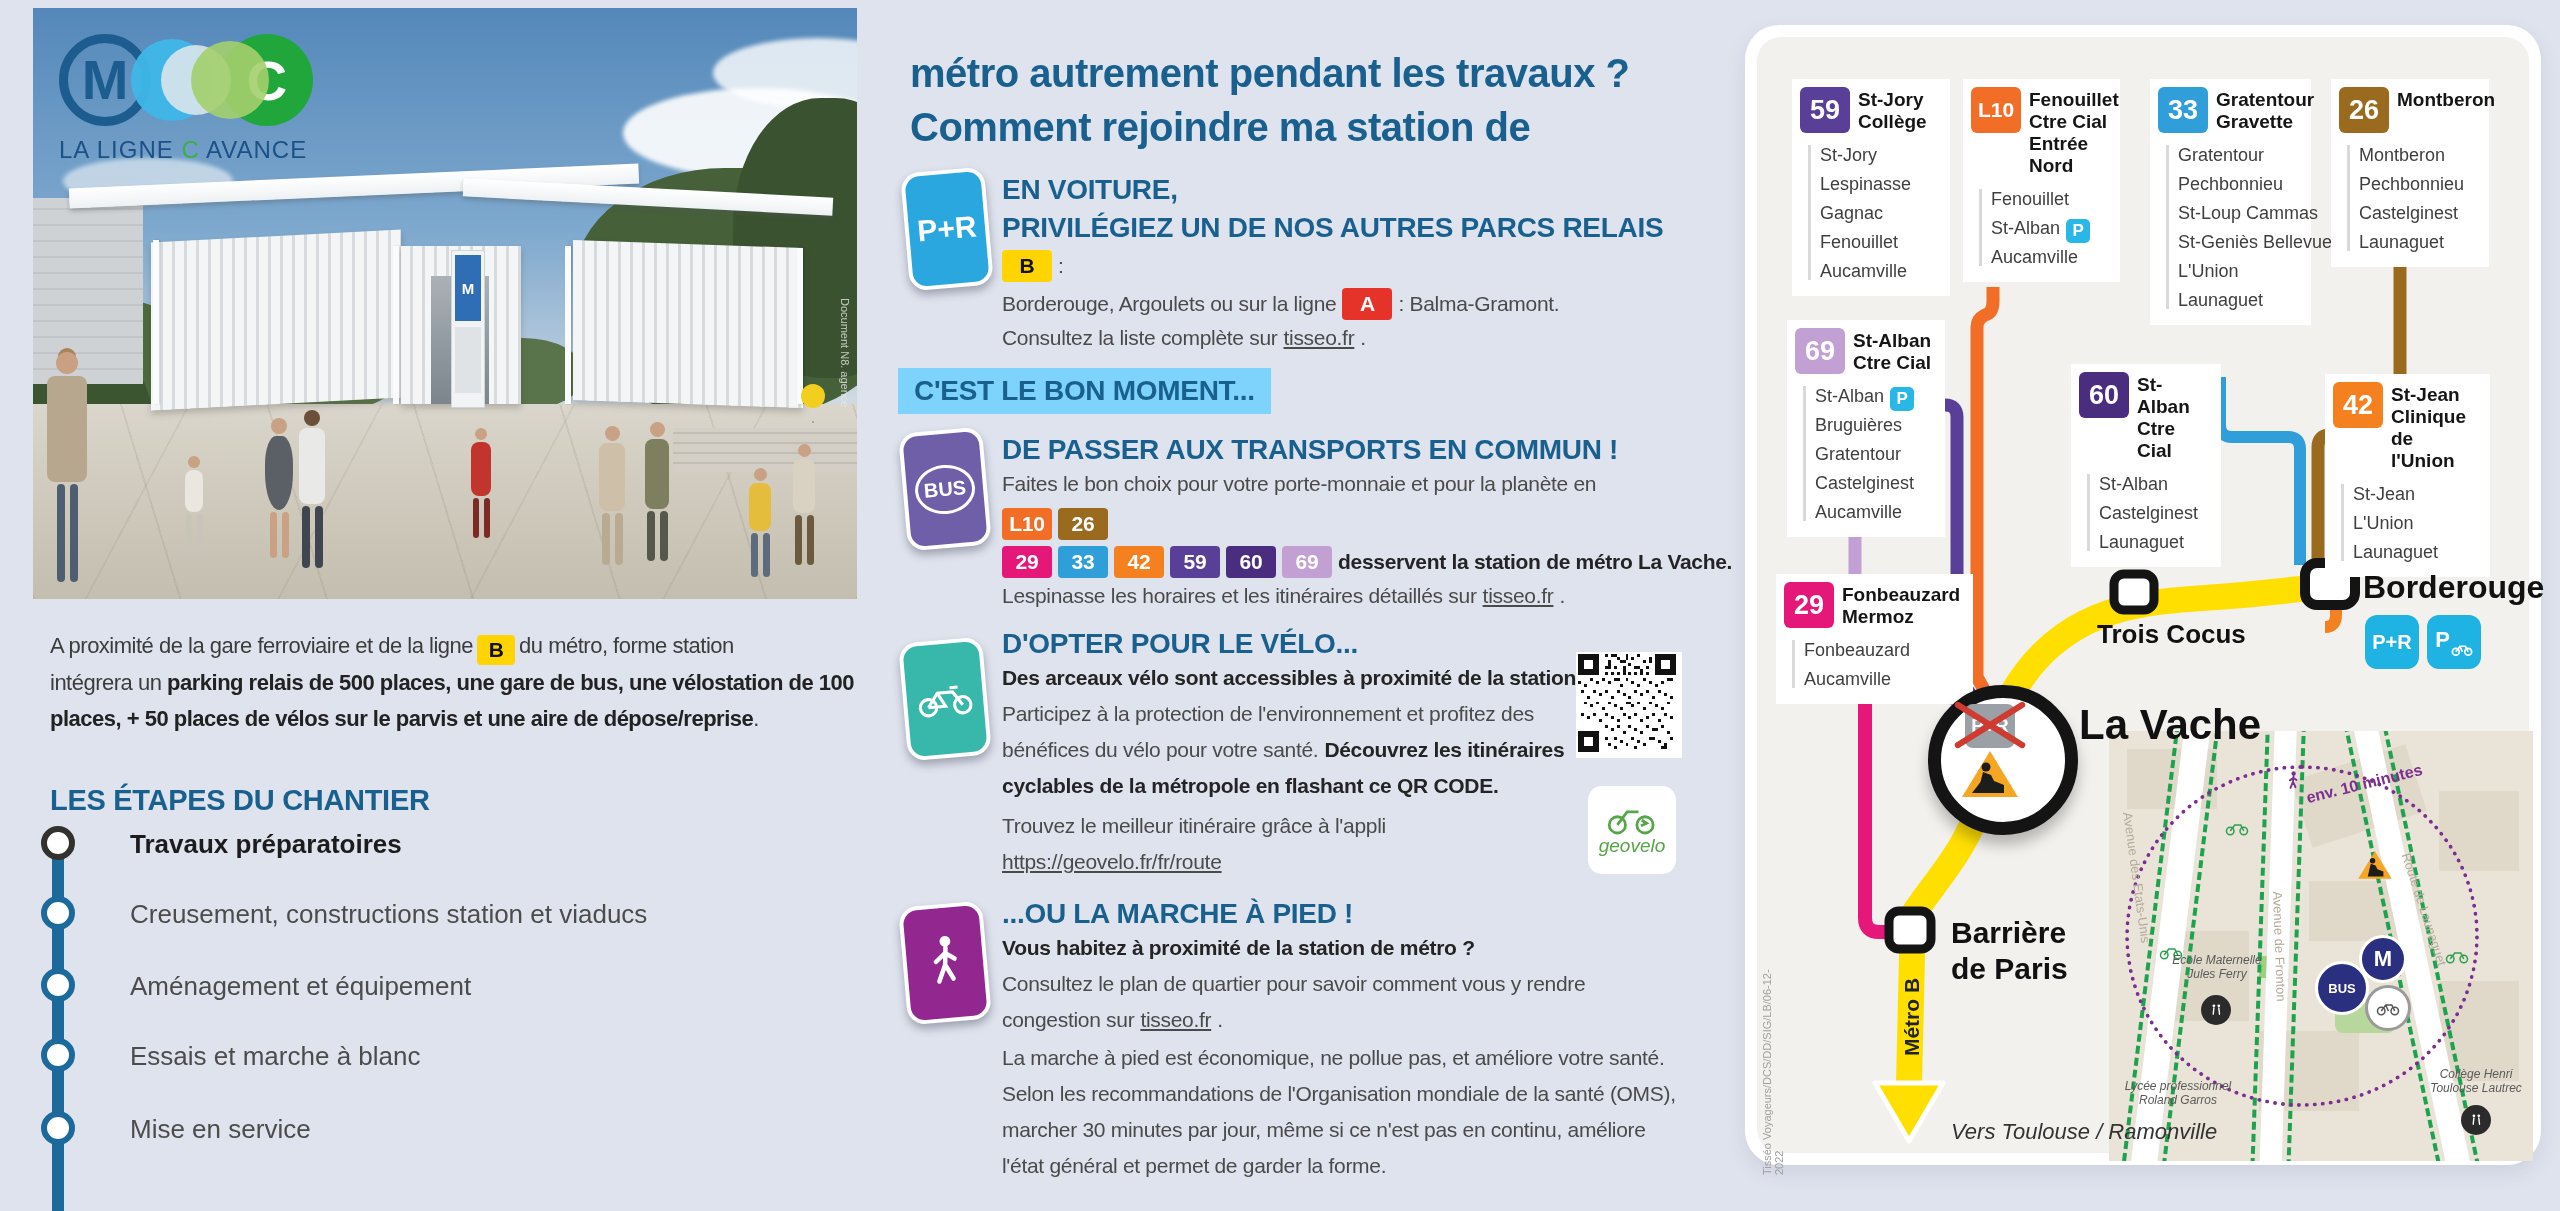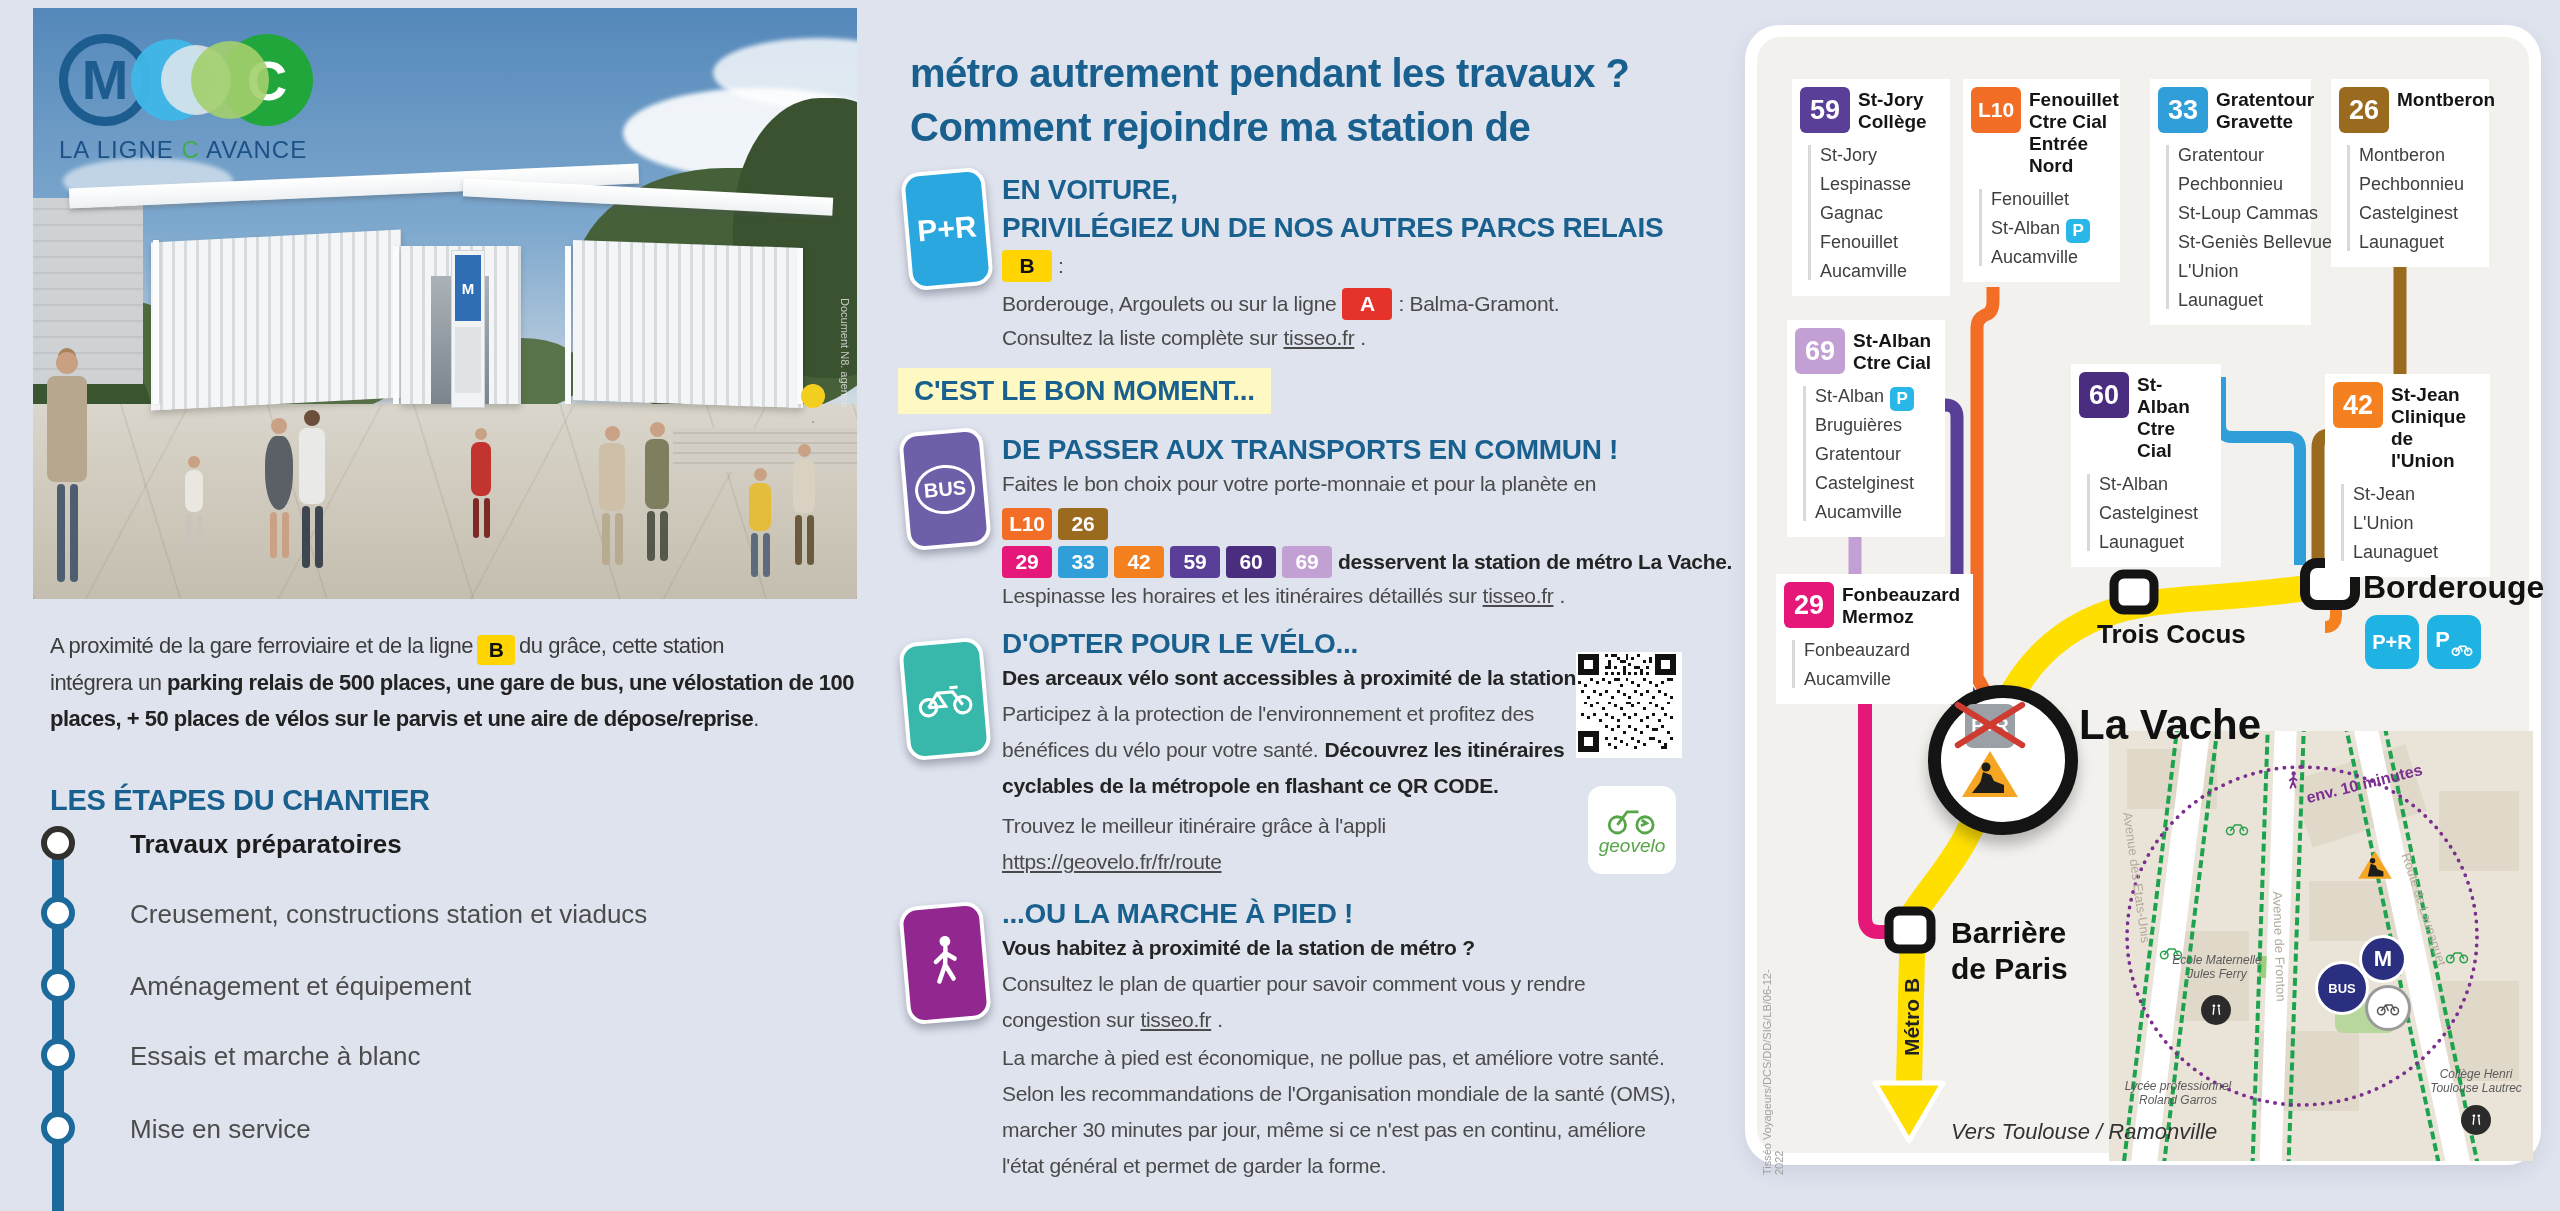--- a/index.html
+++ b/index.html
@@ -50,21 +50,21 @@
   .step-label.first{font-weight:bold;color:#1c1c1c}
 
   
   #how-title{left:910px;top:46px;font-size:40px;line-height:54px;font-weight:bold;color:#19608f;letter-spacing:-0.5px}
   .card{position:absolute;width:76px;height:110px;border-radius:18px;border:4px solid #fff;
     box-shadow:0 5px 9px rgba(40,40,60,.35);transform:rotate(-5deg);display:grid;place-items:center;color:#fff;font-weight:bold}
   .sec-h{position:absolute;font-size:28px;font-weight:bold;color:#19608f;letter-spacing:-0.3px;white-space:nowrap}
   .body-line{position:absolute;font-size:21px;letter-spacing:-0.3px;color:#4a4a4a;white-space:nowrap;display:flex;align-items:center;gap:6px}
   .body-line .b{color:#242424}
   .lb{display:inline-block;min-width:40px;height:32px;line-height:32px;border-radius:4px;text-align:center;color:#fff;font-weight:bold;font-size:21px;padding:0 5px}
-  #banner{left:898px;top:368px;background:#fef9c3;padding:7px 16px;font-size:28px;font-weight:bold;color:#19608f;letter-spacing:-0.3px}
+  #banner{left:898px;top:368px;background:#7dd3fc;padding:7px 16px;font-size:28px;font-weight:bold;color:#19608f;letter-spacing:-0.3px}
   #bus-oval{border:3px solid #fff;border-radius:50%;padding:10px 6px;font-size:20px}
   #qr{left:1576px;top:652px;width:102px;height:102px;background:#fff;padding:2px}
   #geovelo{left:1588px;top:786px;width:88px;height:88px;background:#fff;border-radius:14px;display:flex;flex-direction:column;align-items:center;justify-content:center}
   #geovelo .t{color:#56a546;font-style:italic;font-size:19px;margin-top:-2px}
 
   
   #panel{left:1745px;top:25px;width:796px;height:1140px;background:#fff;border-radius:34px;box-shadow:0 8px 20px rgba(50,60,90,.10)}
   #panel-inner{position:absolute;left:12px;top:12px;right:12px;bottom:12px;background:#f3f1ee;border-radius:24px}
   #panel svg.net{position:absolute;left:0;top:0;z-index:1}
   .rbox{position:absolute;background:#fff;padding:8px 8px 10px 8px;z-index:2;box-sizing:border-box}
@@ -219,21 +219,21 @@
       <div id="c-circle">C</div>
     </div>
     <div id="tagline"><span>LA LIGNE </span><span class="g">C</span><span> AVANCE</span></div>
   </div>
   <div id="hero-title" class="abs">
   </div>
   <div id="photo-credit" class="abs">Document N8. agence</div>
 </div>
 
 <div id="caption" class="abs">
-  <span>A proximité de la gare ferroviaire et de la ligne</span><span class="inline-badge" style="color: rgb(17, 17, 17); background: rgb(255, 212, 0);">B</span><span>du grâce, cette station</span><br>
+  <span>A proximité de la gare ferroviaire et de la ligne</span><span class="inline-badge" style="color: rgb(17, 17, 17); background: rgb(255, 212, 0);">B</span><span>du métro, forme station</span><br>
   <span>intégrera un</span> <span class="b">parking relais de 500 places, une gare de bus, une vélostation de 100</span><br>
   <span class="b">places, + 50 places de vélos sur le parvis et une aire de dépose/reprise</span><span>.</span>
 </div>
 
 <div id="steps-title" class="abs">LES ÉTAPES DU CHANTIER</div>
 <div id="timeline-line" class="abs"></div>
 <div class="step-dot first abs" style="top:826px"></div>
 <div class="step-dot abs" style="top:896px"></div>
 <div class="step-dot abs" style="top:968px"></div>
 <div class="step-dot abs" style="top:1038px"></div>

